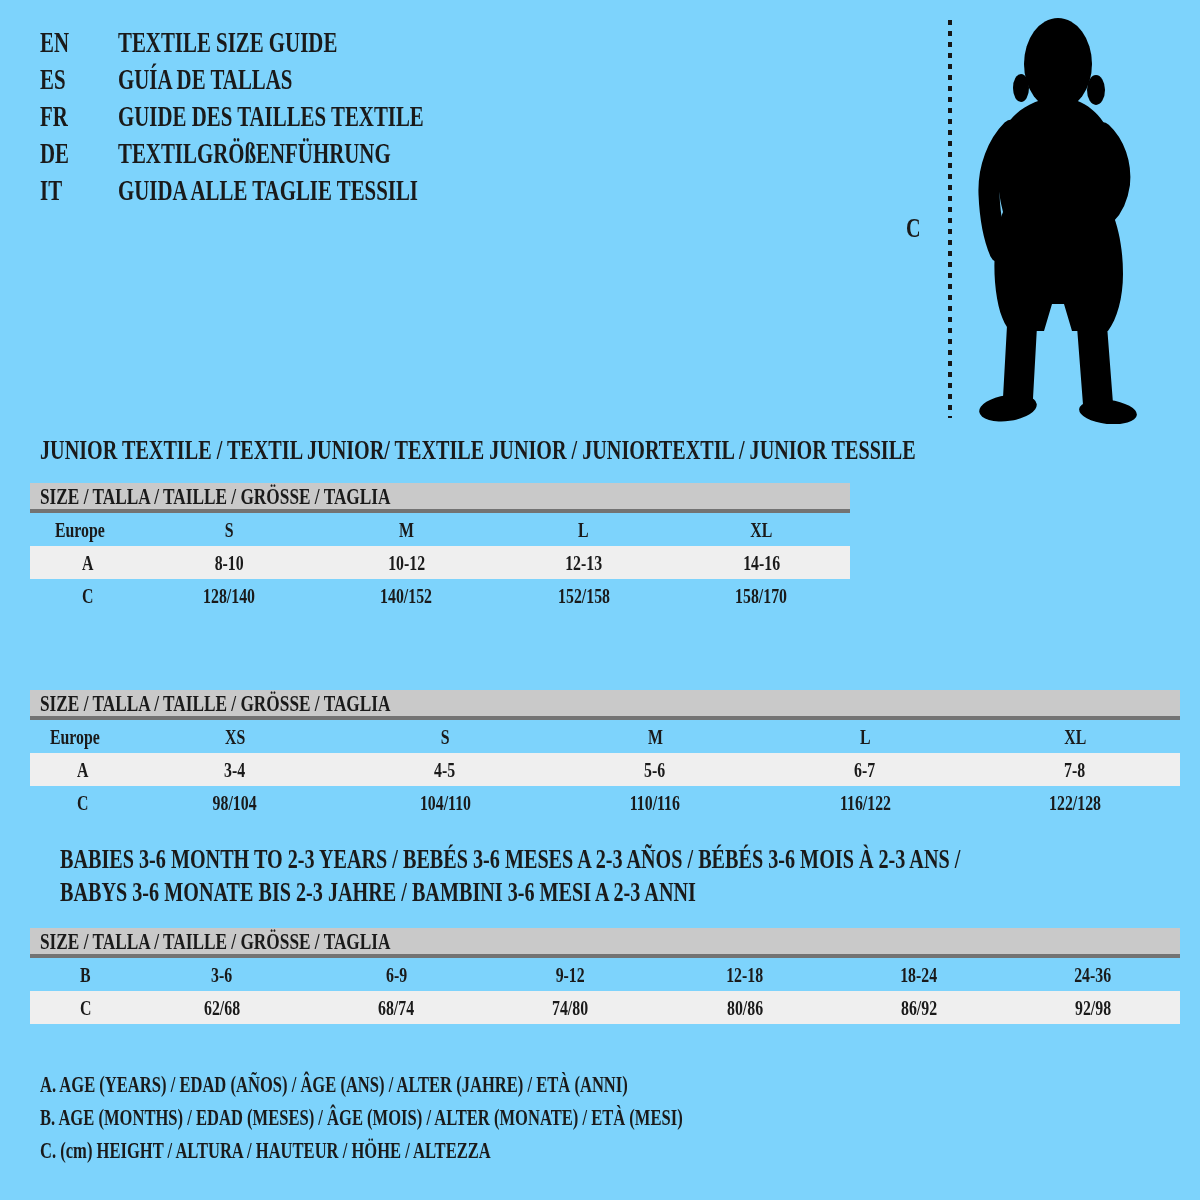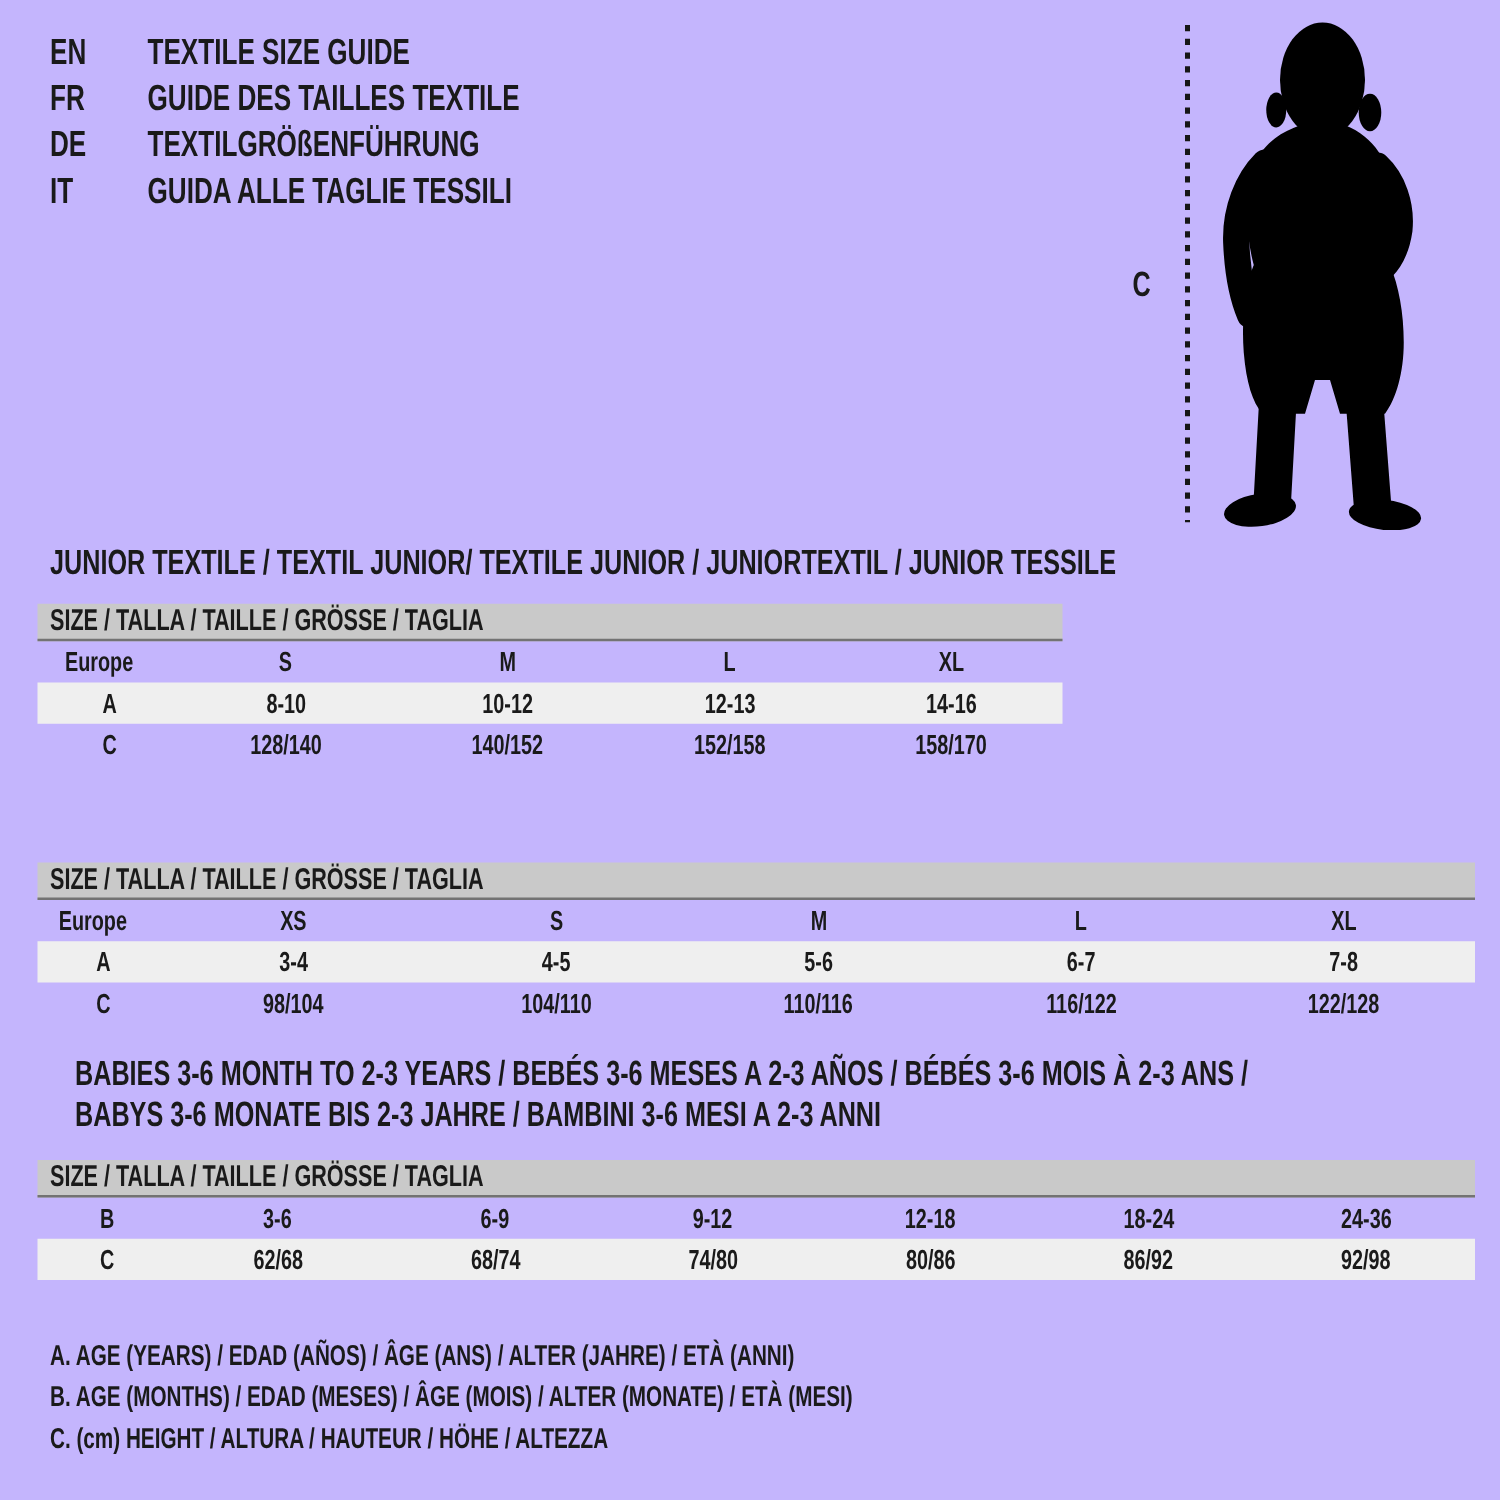--- a/index.html
+++ b/index.html
@@ -1,19 +1,19 @@
 <!DOCTYPE html>
 <html><head>
 <meta charset="utf-8">
 <style>
   html,body { margin:0; padding:0; background:#ffffff; }
   .page {
     position:relative; width:1200px; height:1200px;
-    background:#c4b5fd; overflow:hidden;
-    font-family:Liberation Sans, sans-serif;
+    background:#7dd3fc; overflow:hidden;
+    font-family:Liberation Serif, serif;
     font-weight:bold; color:#1a1a1a;
   }
   
   .cx  { display:inline-block; transform:scaleX(0.72); transform-origin:0 50%; white-space:nowrap; }
   .cxc { display:inline-block; transform:scaleX(0.72); transform-origin:50% 50%; white-space:nowrap; }
 
   
   .header { position:absolute; left:40px; top:24px; }
   .hrow { display:grid; grid-template-columns:78px auto; height:37px; align-items:center; font-size:29px; }
 
@@ -23,22 +23,22 @@
   .sil-svg { position:absolute; left:958px; top:14px; }
 
   
   .sec-title { position:absolute; left:40px; font-size:28px; line-height:28px; }
   .sec-title.multi { line-height:33px;margin-left:20px; }
   .sub { font-size:0.62em; position:relative; top:0.12em; }
 
   
   .table { position:absolute; left:30px; }
   .bar {
-    height:30px; background:#c9c9c9; border-bottom:2px solid #737373;
-    display:flex; align-items:flex-end; padding-left:10px; box-sizing:border-box;
+    height:30px; background:#c9c9c9; border-bottom:4px solid #737373;
+    display:flex; align-items:center; padding-left:10px; box-sizing:border-box;
     font-size:24px;
   }
   .trow { display:grid; height:33px; align-items:center; font-size:22px; }
   .trow .lbl { padding-left:10px; text-align:center; }
   .trow .val { text-align:center; }
   .alt { background:#efefef; }
   .cols5 { grid-template-columns:110px repeat(4,1fr); }
   .cols6 { grid-template-columns:100px repeat(5,1fr); }
   .cols7 { grid-template-columns:105px repeat(6,1fr); }
   .w-junior { width:820px; }
@@ -52,20 +52,24 @@
 <body>
 
 <div class="page">
 
   <div class="header">
     <div class="hrow">
       <span class="cx">EN</span>
       <span class="cx">TEXTILE SIZE GUIDE</span>
     </div>
     <div class="hrow">
+      <span class="cx">ES</span>
+      <span class="cx">GUÍA DE TALLAS</span>
+    </div>
+    <div class="hrow">
       <span class="cx">FR</span>
       <span class="cx">GUIDE DES TAILLES TEXTILE</span>
     </div>
     <div class="hrow">
       <span class="cx">DE</span>
       <span class="cx">TEXTILGRÖßENFÜHRUNG</span>
     </div>
     <div class="hrow">
       <span class="cx">IT</span>
       <span class="cx">GUIDA ALLE TAGLIE TESSILI</span>

